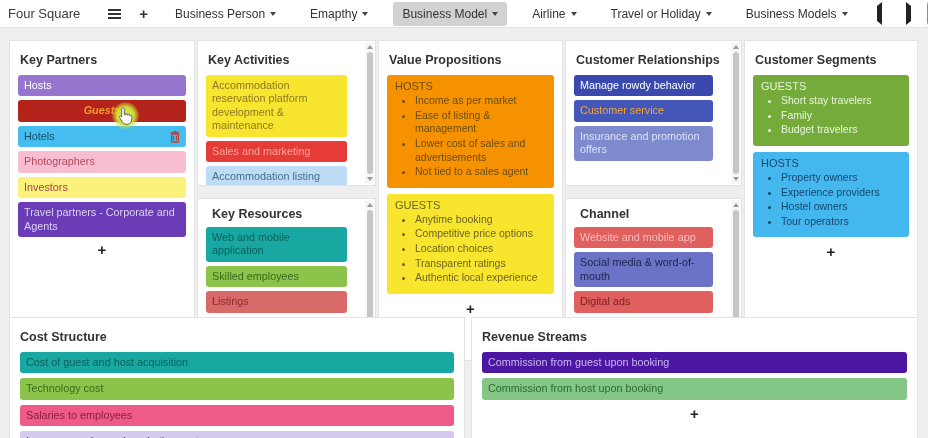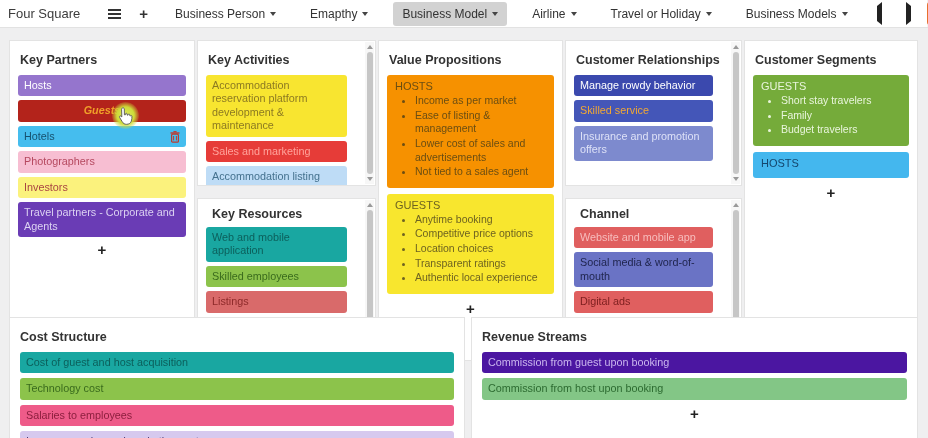--- a/index.html
+++ b/index.html
@@ -181,21 +181,21 @@
           <li>Authentic local experience</li>
         </ul>
       </div>
       <button class="plus-btn">+</button>
     </div>
 
     <div class="col-split">
       <div class="panel scroll h-top">
         <div class="panel-title">Customer Relationships</div>
         <div class="card" style="background:#3b49ae;color:#ffffff">Manage rowdy behavior</div>
-        <div class="card" style="background:#4456b8;color:#f2a833">Skilled service</div>
+        <div class="card" style="background:#4456b8;color:#f2a833">Customer service</div>
         <div class="card" style="background:#7d8ace;color:#dde1f7">Insurance and promotion offers</div>
 
         <div class="vscroll">
           <span class="vs-up"></span>
           <span class="vs-thumb"></span>
           <span class="vs-down"></span>
         </div>
       </div>
       <div class="panel scroll h-bot">
         <div class="panel-title">Channel</div>
@@ -217,20 +217,26 @@
       <div class="list-card" style="background:#75ab3a;color:#e9f5dc">
         <div class="hdr">GUESTS</div>
         <ul>
           <li>Short stay travelers</li>
           <li>Family</li>
           <li>Budget travelers</li>
         </ul>
       </div>
       <div class="list-card" style="background:#44b7ee;color:#14476e">
         <div class="hdr">HOSTS</div>
+        <ul>
+          <li>Property owners</li>
+          <li>Experience providers</li>
+          <li>Hostel owners</li>
+          <li>Tour operators</li>
+        </ul>
       </div>
       <button class="plus-btn">+</button>
     </div>
   </div>
 
   <div class="bottom-grid">
     <div class="panel">
       <div class="panel-title">Cost Structure</div>
       <div class="card" style="background:#19a7a1;color:#0c5f5b">Cost of guest and host acquisition</div>
       <div class="card" style="background:#8cc34b;color:#3a6b1d">Technology cost</div>

